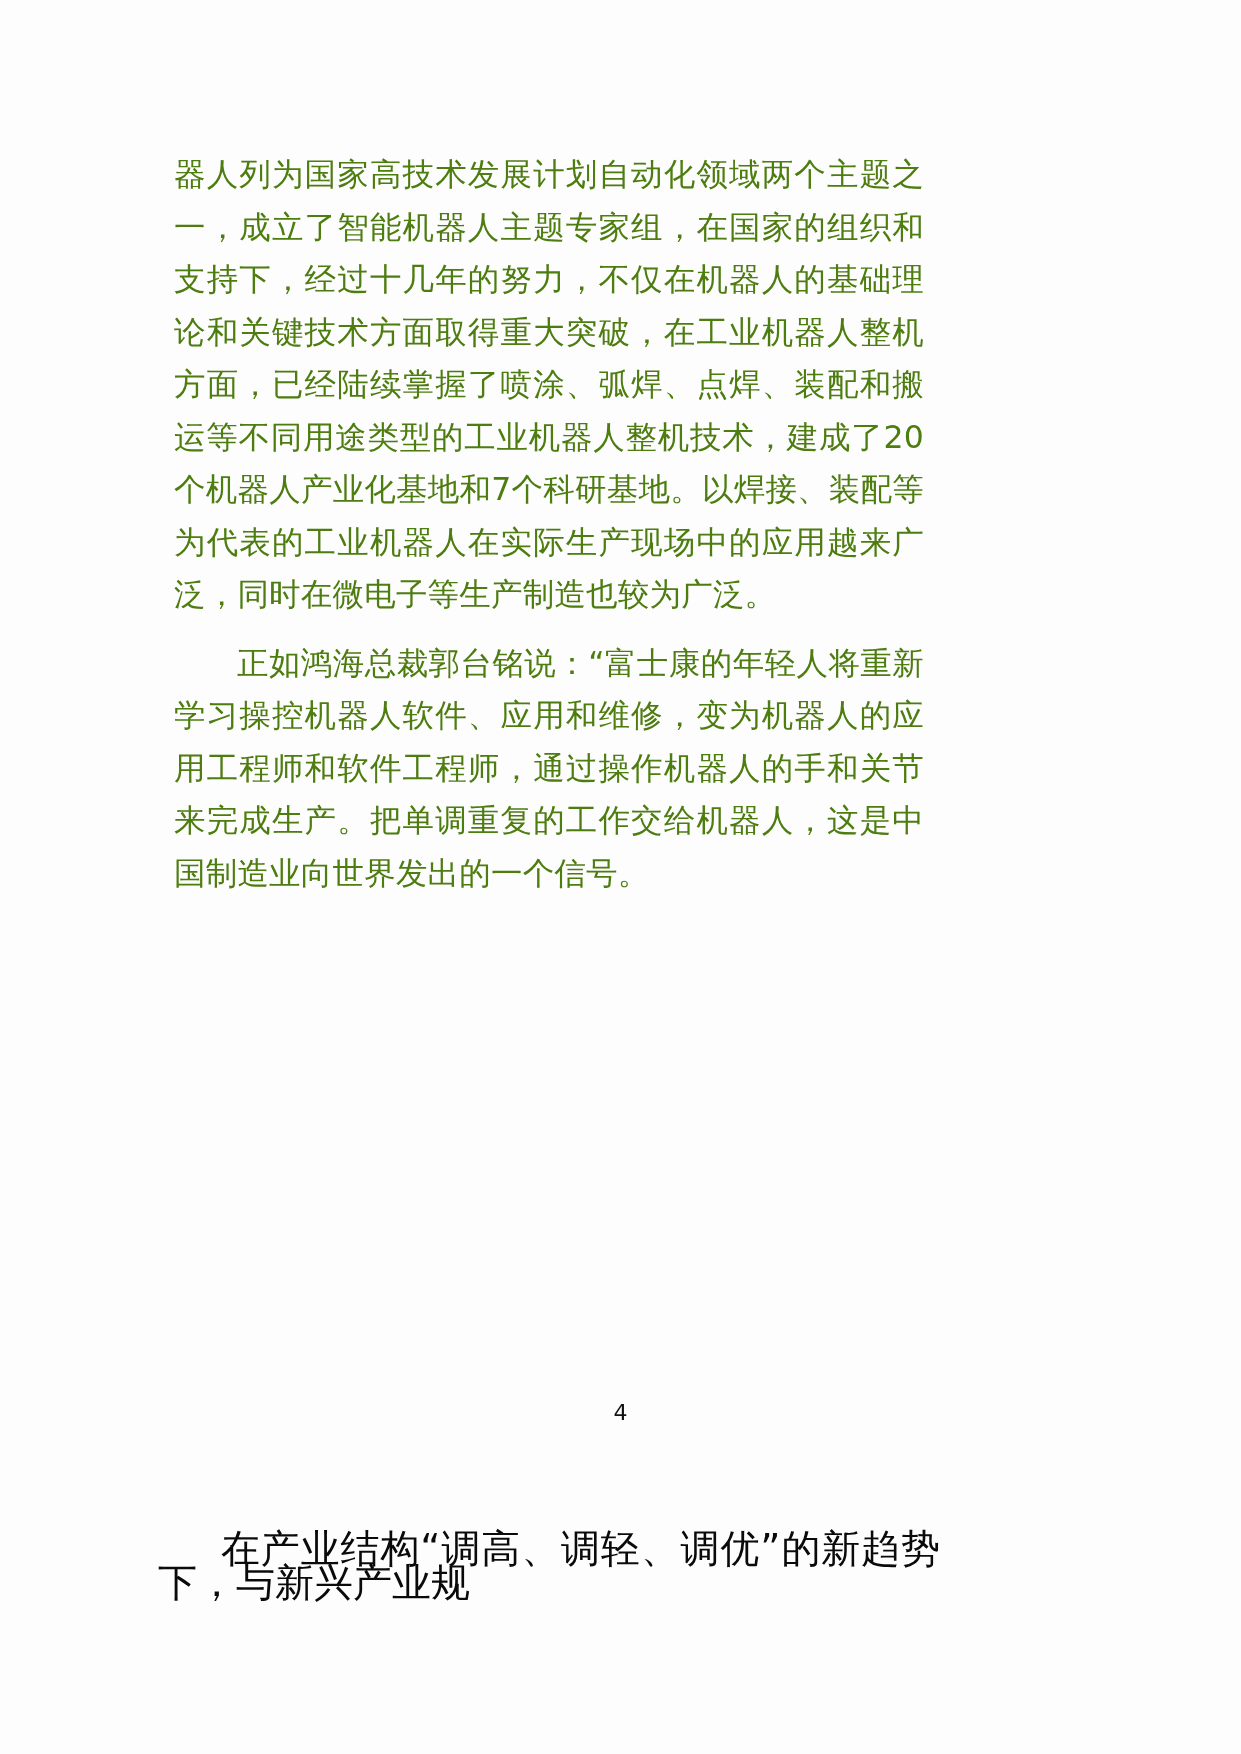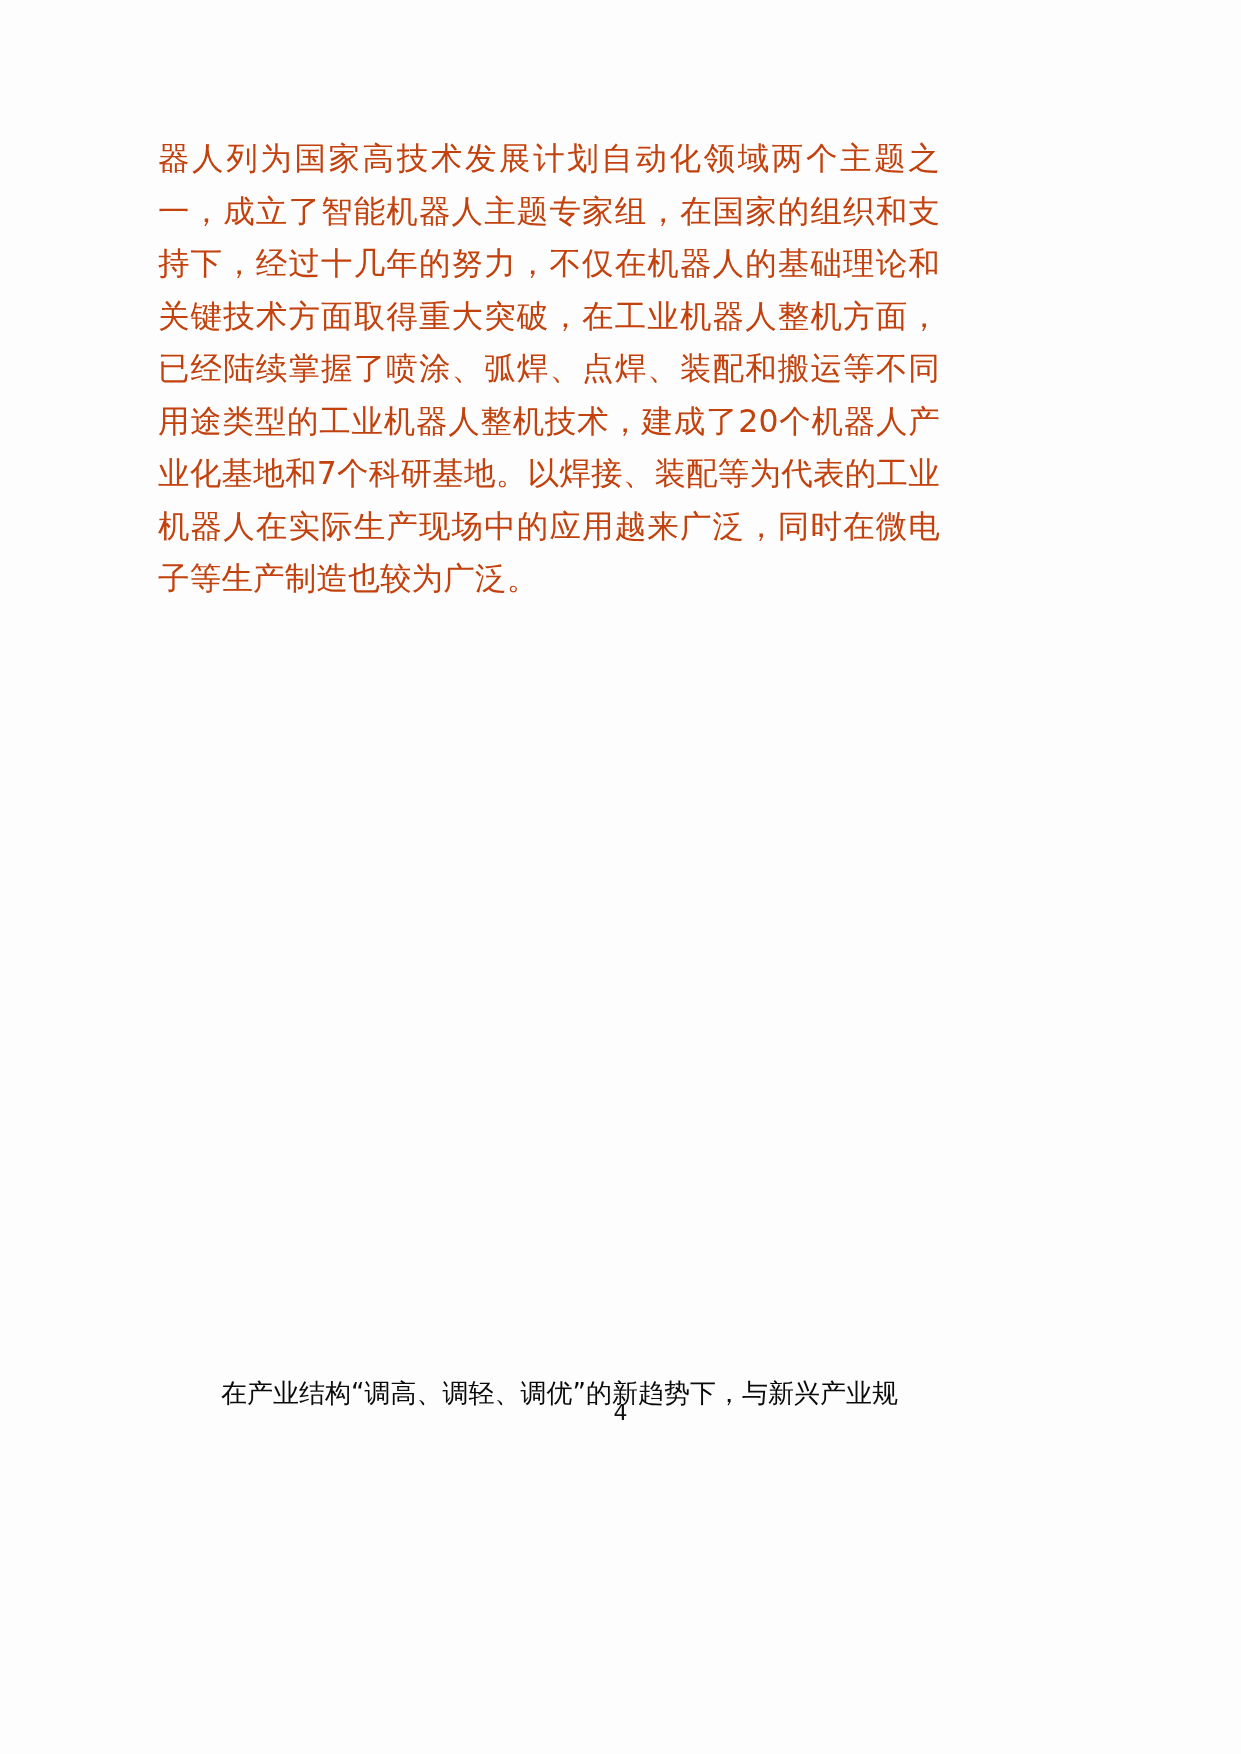--- a/index.html
+++ b/index.html
@@ -19,63 +19,64 @@
     overflow: hidden;
     box-sizing: border-box;
   }
   .content {
     position: absolute;
     left: 158px;
     top: 132px;
     width: 782px;
   }
   .para {
-    margin: 0;
+    margin: 16px;
     font-size: 31.5px;
     line-height: 52.5px;
     letter-spacing: 0.2px;
     text-align: justify;
     text-justify: inter-character;
     word-break: break-all;
-    color: #c2410c;
+    color: #4d7c0f;
     text-indent: 0;
   }
   .para.indent {
     text-indent: 63px;
   }
   .pagenum {
     position: absolute;
     left: 0;
     top: 1400px;
     width: 1241px;
     text-align: center;
     font-size: 22px;
     line-height: 26px;
     color: #111111;
   }
   .footer-line {
     position: absolute;
     left: 158px;
-    top: 1368px;
+    top: 1532px;
     width: 782px;
-    font-size: 26px;
-    line-height: 50px;
+    font-size: 39px;
+    line-height: 34px;
     text-align: justify;
     text-justify: inter-character;
     word-break: break-all;
     color: #0a0a0a;
     text-indent: 63px;
   }
 </style>
 </head>
 <body>
 
 <div class="page">
 
   <div class="content">
     <p class="para">器人列为国家高技术发展计划自动化领域两个主题之一，成立了智能机器人主题专家组，在国家的组织和支持下，经过十几年的努力，不仅在机器人的基础理论和关键技术方面取得重大突破，在工业机器人整机方面，已经陆续掌握了喷涂、弧焊、点焊、装配和搬运等不同用途类型的工业机器人整机技术，建成了20个机器人产业化基地和7个科研基地。以焊接、装配等为代表的工业机器人在实际生产现场中的应用越来广泛，同时在微电子等生产制造也较为广泛。</p>
+    <p class="para indent">正如鸿海总裁郭台铭说：“富士康的年轻人将重新学习操控机器人软件、应用和维修，变为机器人的应用工程师和软件工程师，通过操作机器人的手和关节来完成生产。把单调重复的工作交给机器人，这是中国制造业向世界发出的一个信号。</p>
   </div>
 
   <div class="pagenum">4</div>
 
   <div class="footer-line">在产业结构“调高、调轻、调优”的新趋势下，与新兴产业规</div>
 
 </div>
 
 </body></html>

